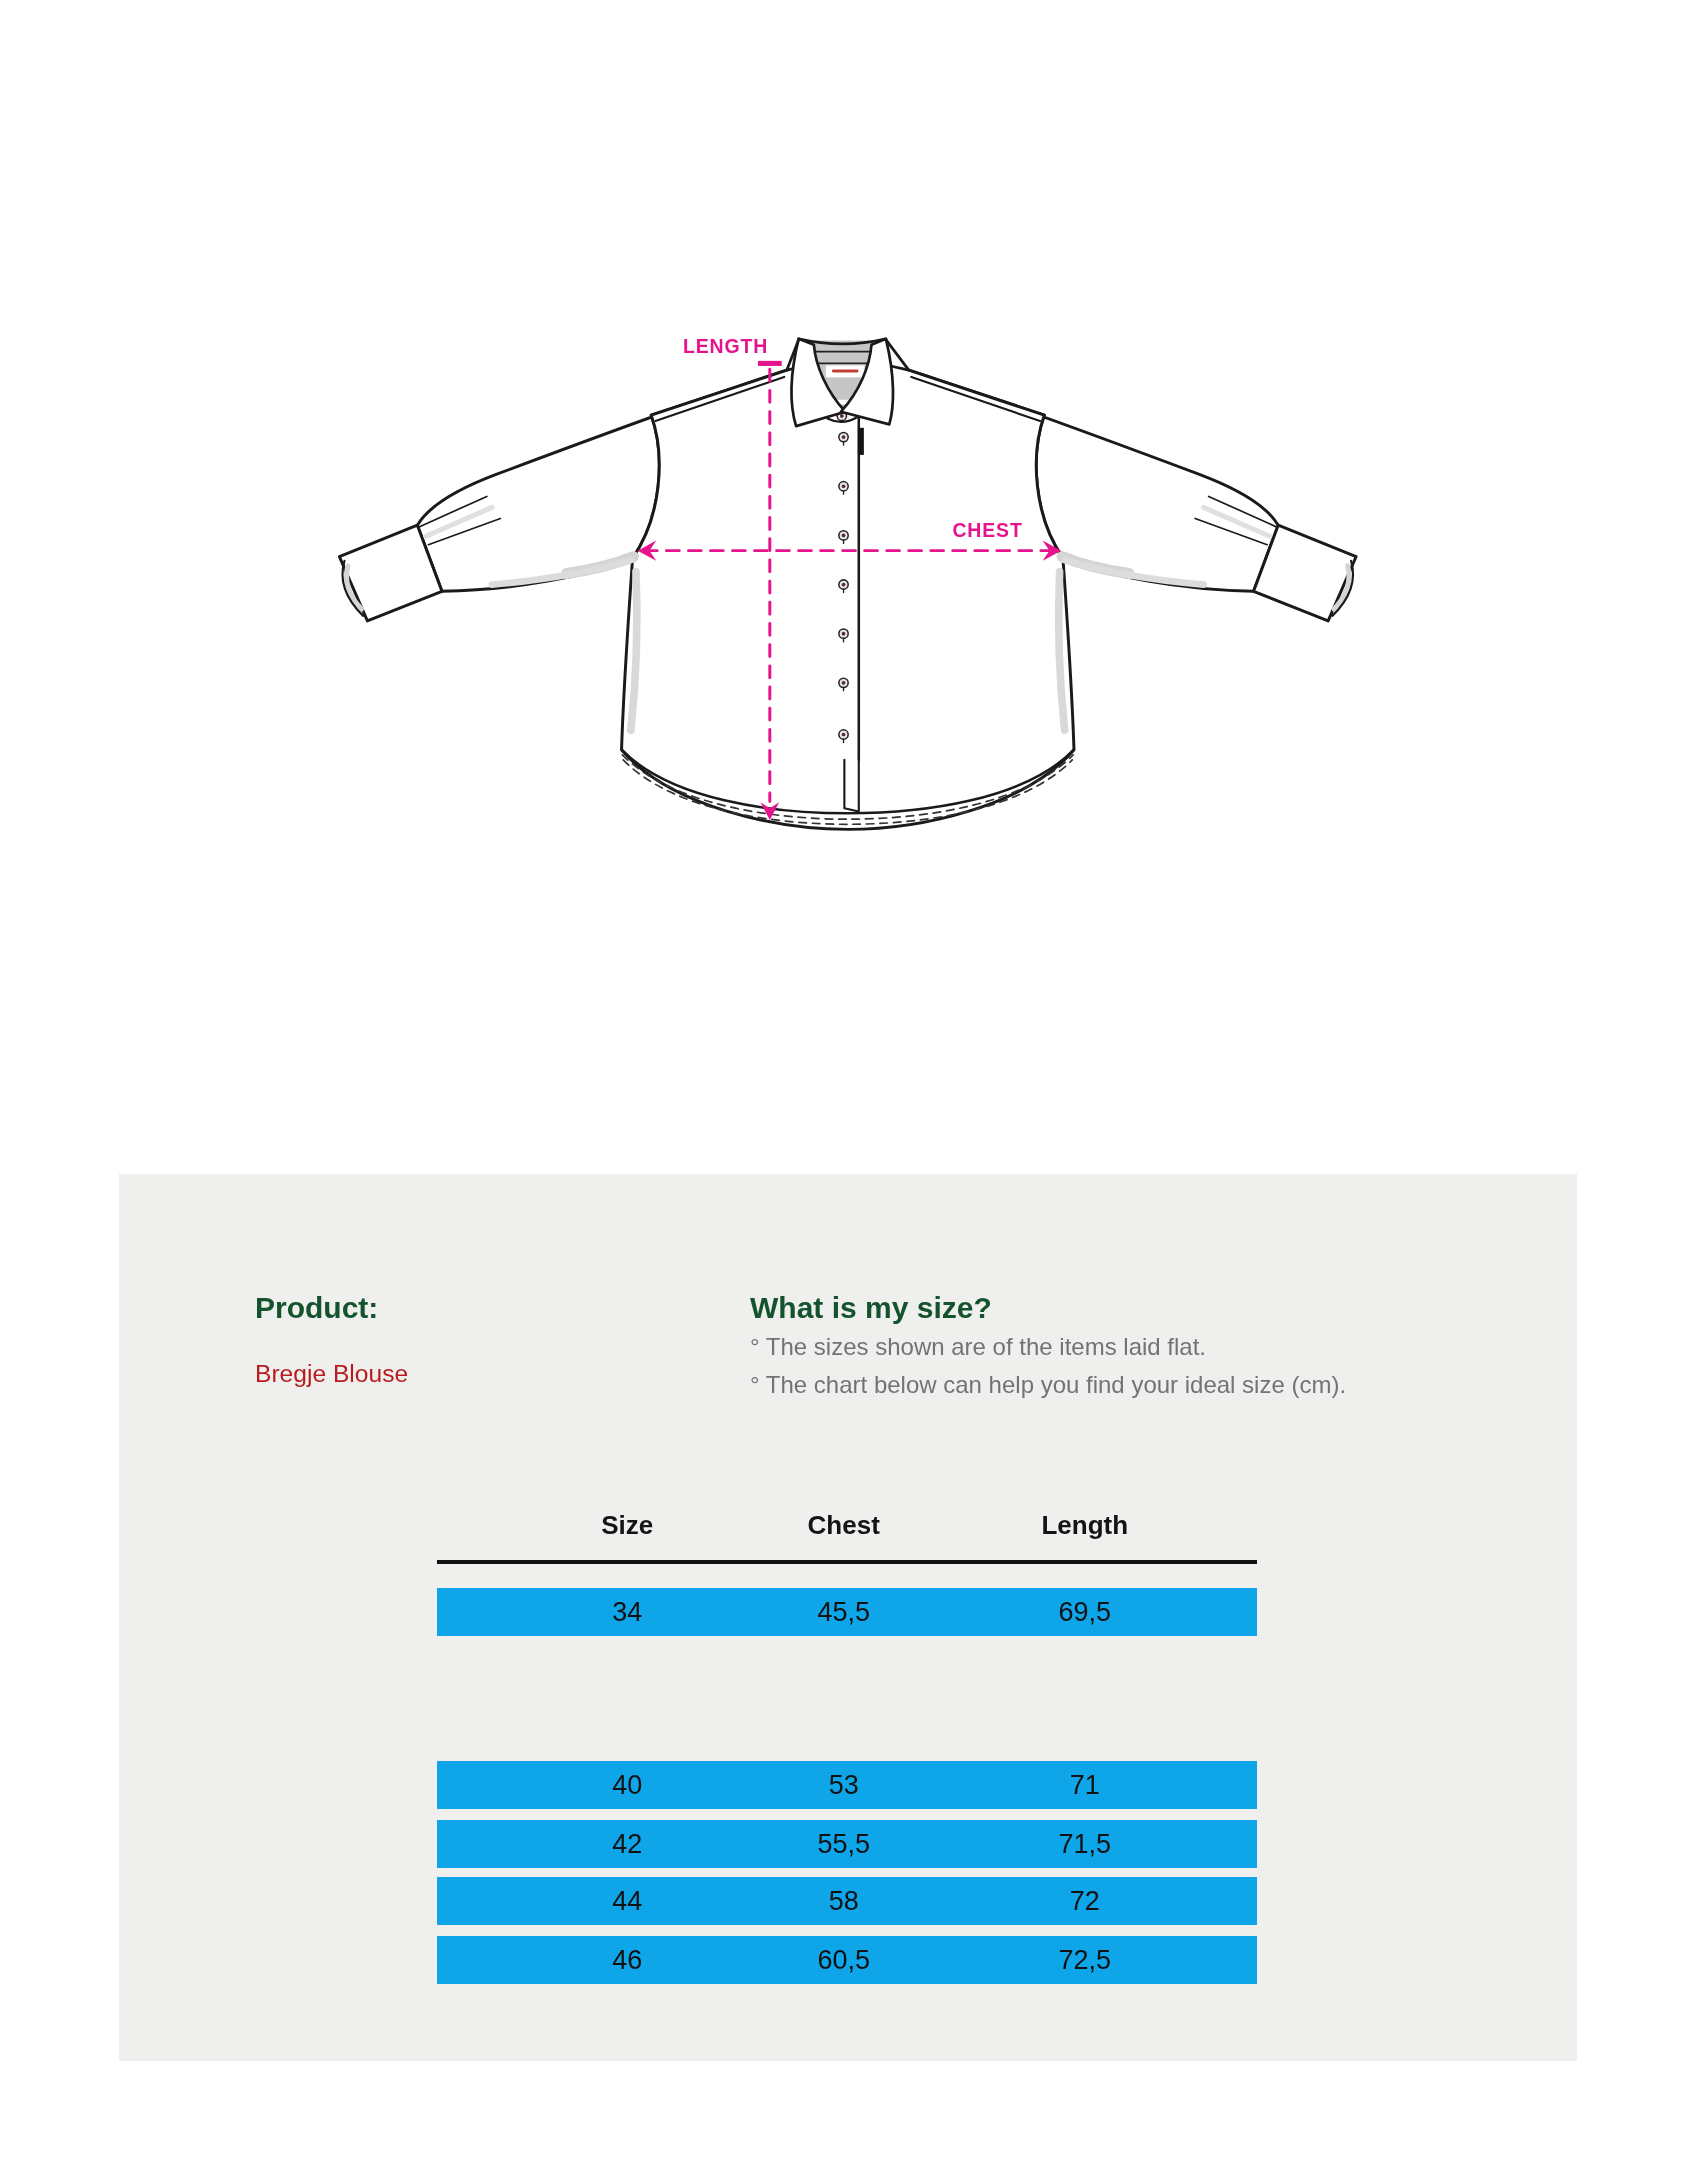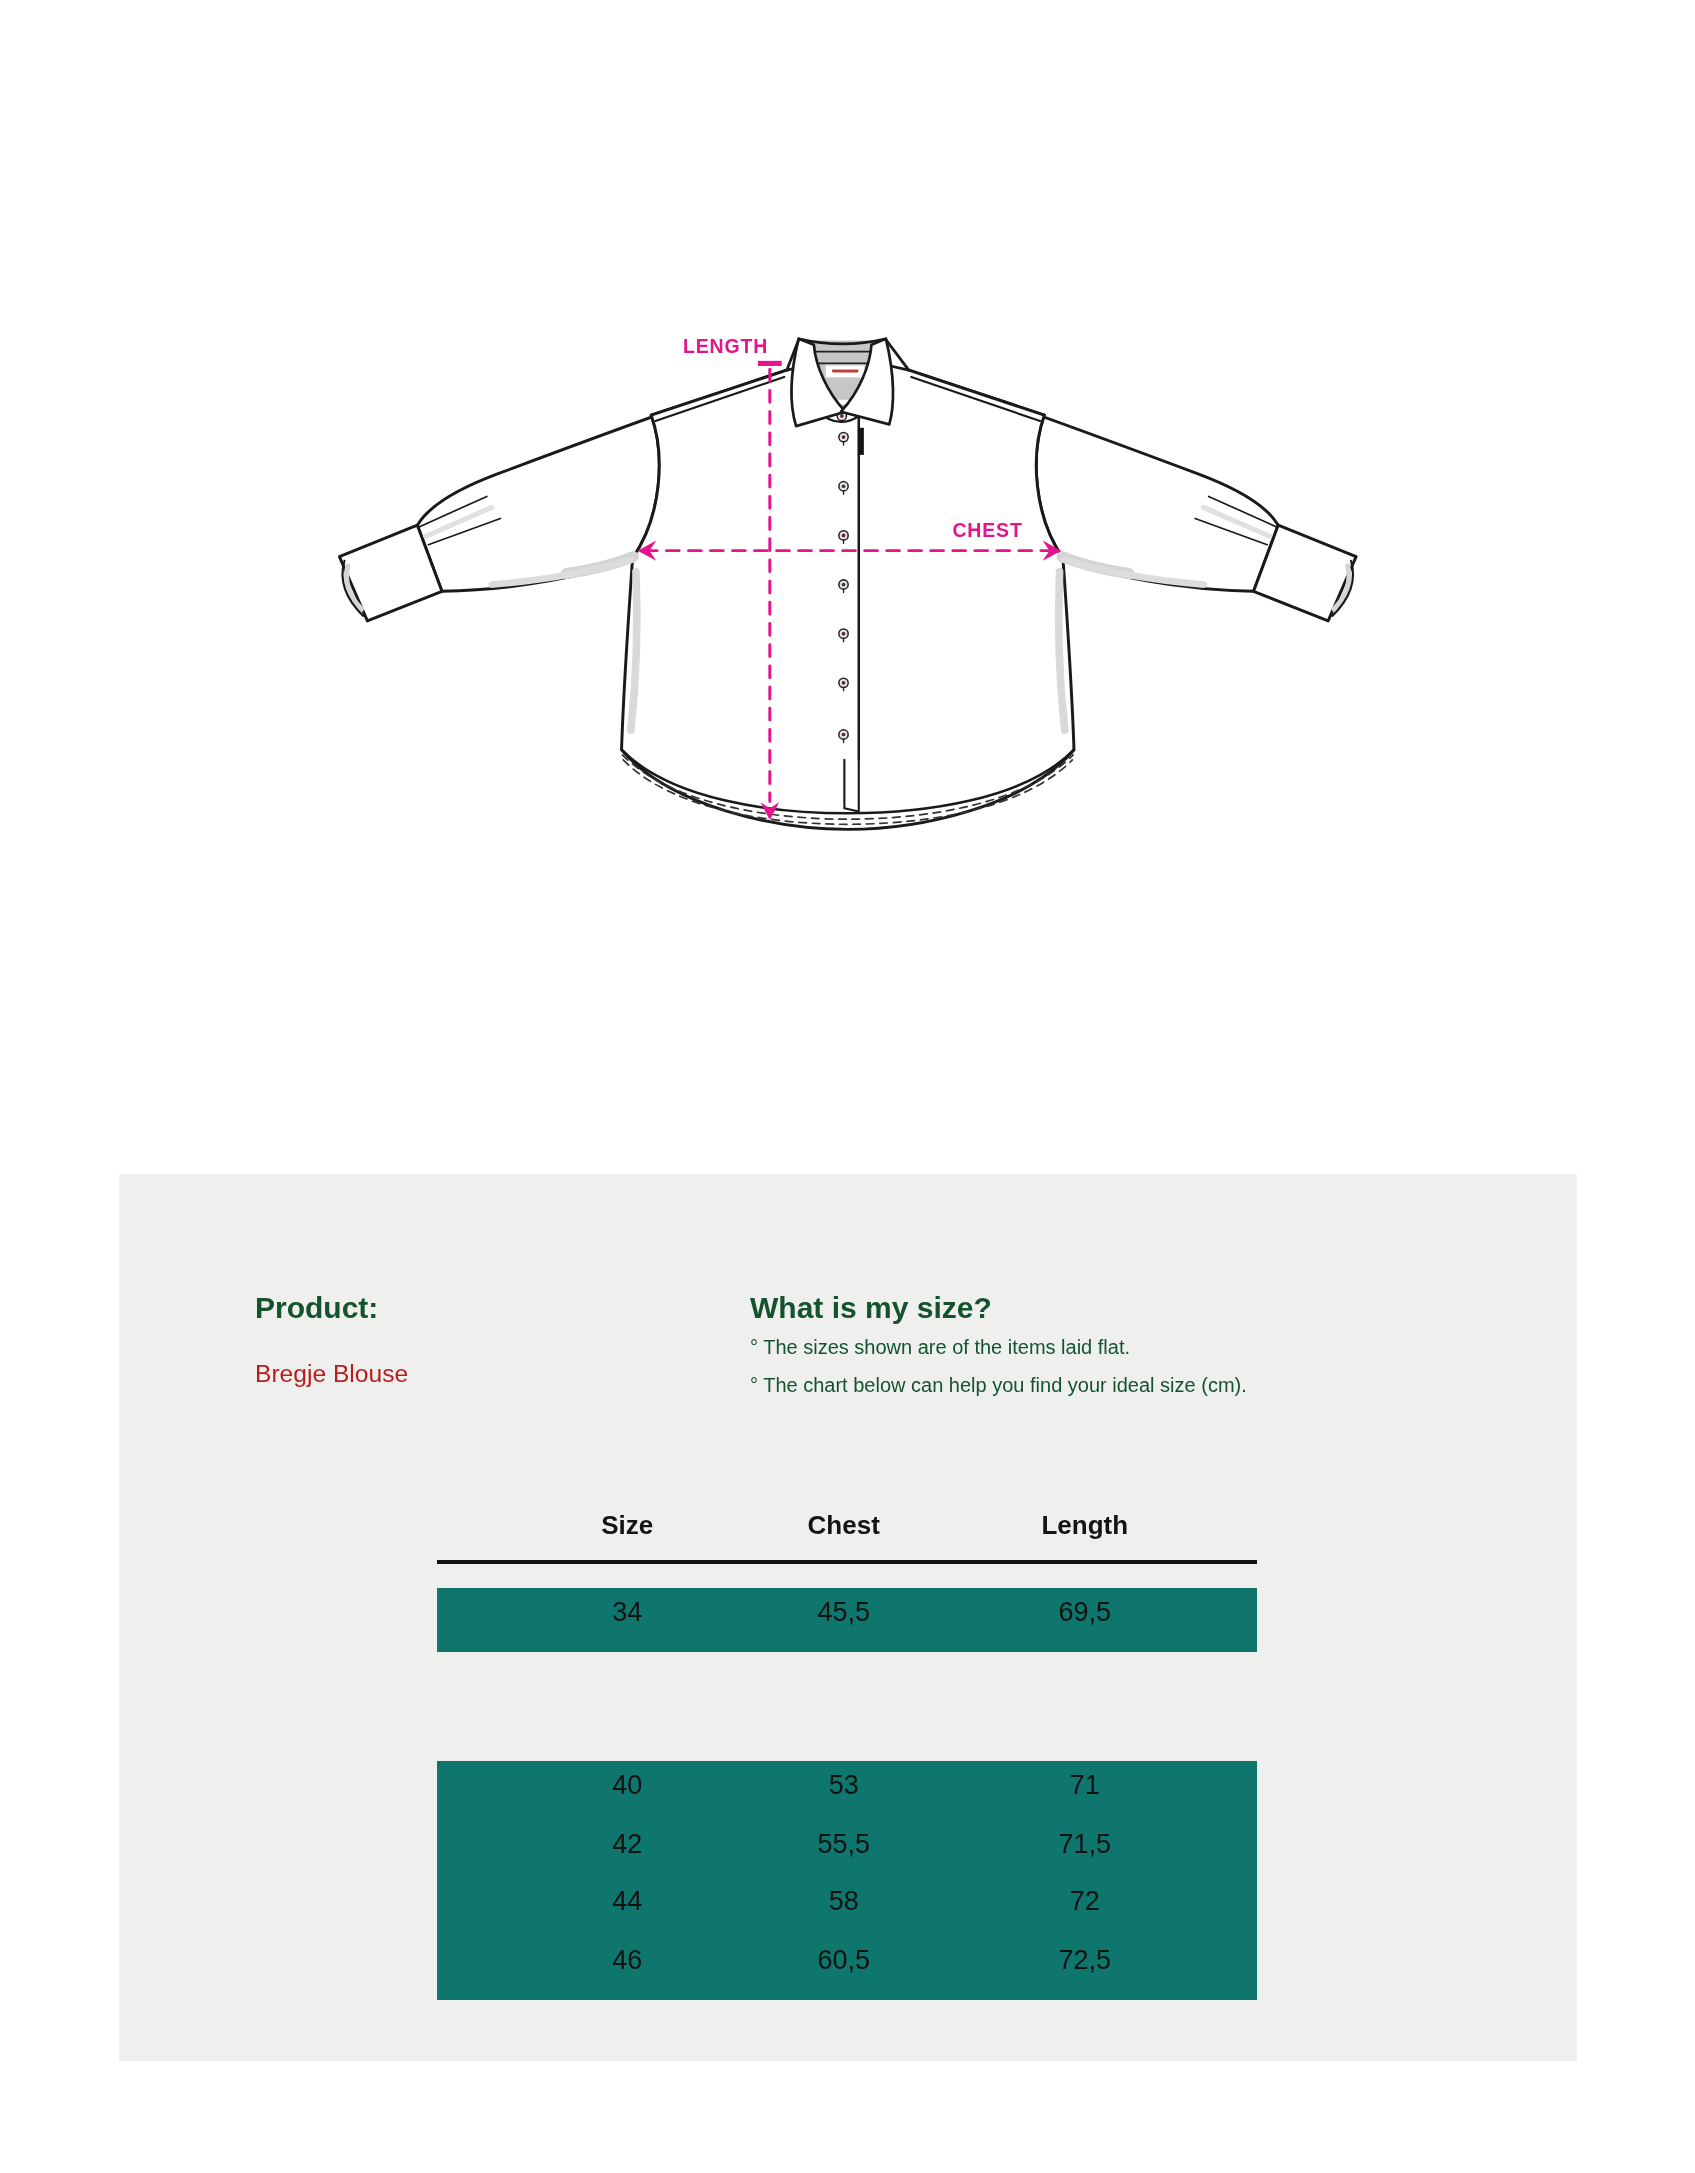--- a/index.html
+++ b/index.html
@@ -8,27 +8,27 @@
     font-family:"Liberation Sans", sans-serif;color:#141414;overflow:hidden;
   }
   
   .diagram{position:absolute;left:314px;top:326px;width:1076px;height:534px;}
   
   .panel{position:absolute;left:119px;top:1174px;width:1458px;height:887px;background:#EFF0EE;}
   .heading{position:absolute;font-size:30px;font-weight:bold;color:#14532d;white-space:nowrap;}
   .product-heading{left:136px;top:92px;}
   .size-heading{left:631px;top:92px;}
   .product-name{position:absolute;left:136px;top:161px;font-size:24.6px;color:#b91c1c;white-space:nowrap;}
-  .notes{position:absolute;left:631px;top:154px;font-size:20px;color:#14532d;line-height:38px;white-space:nowrap;}
+  .notes{position:absolute;left:631px;top:154px;font-size:24px;color:#737373;line-height:38px;white-space:nowrap;}
   
   .size-table{position:absolute;left:318px;top:333px;width:820px;height:483px;}
   .t-head{position:absolute;left:0;top:0;width:100%;height:36px;}
   .t-head span{position:absolute;transform:translateX(-50%);font-size:26px;font-weight:bold;line-height:36px;}
   .t-rule{position:absolute;left:0;top:53px;width:100%;height:4.2px;background:#121212;}
-  .t-row{position:absolute;left:0;width:100%;height:64px;background:#0f766e;}
+  .t-row{position:absolute;left:0;width:100%;height:48px;background:#0ea5e9;}
   .t-row span{position:absolute;transform:translateX(-50%);font-size:27px;line-height:48px;font-weight:400;color:#121212;}
   .c1{left:23.2%;} .c2{left:49.6%;} .c3{left:79.0%;}
 </style>
 </head>
 <body>
 
 <div class="page">
 
   <svg class="diagram" viewBox="370 385 1270 630" xmlns="http://www.w3.org/2000/svg">
     <g stroke-linejoin="round" stroke-linecap="round">

